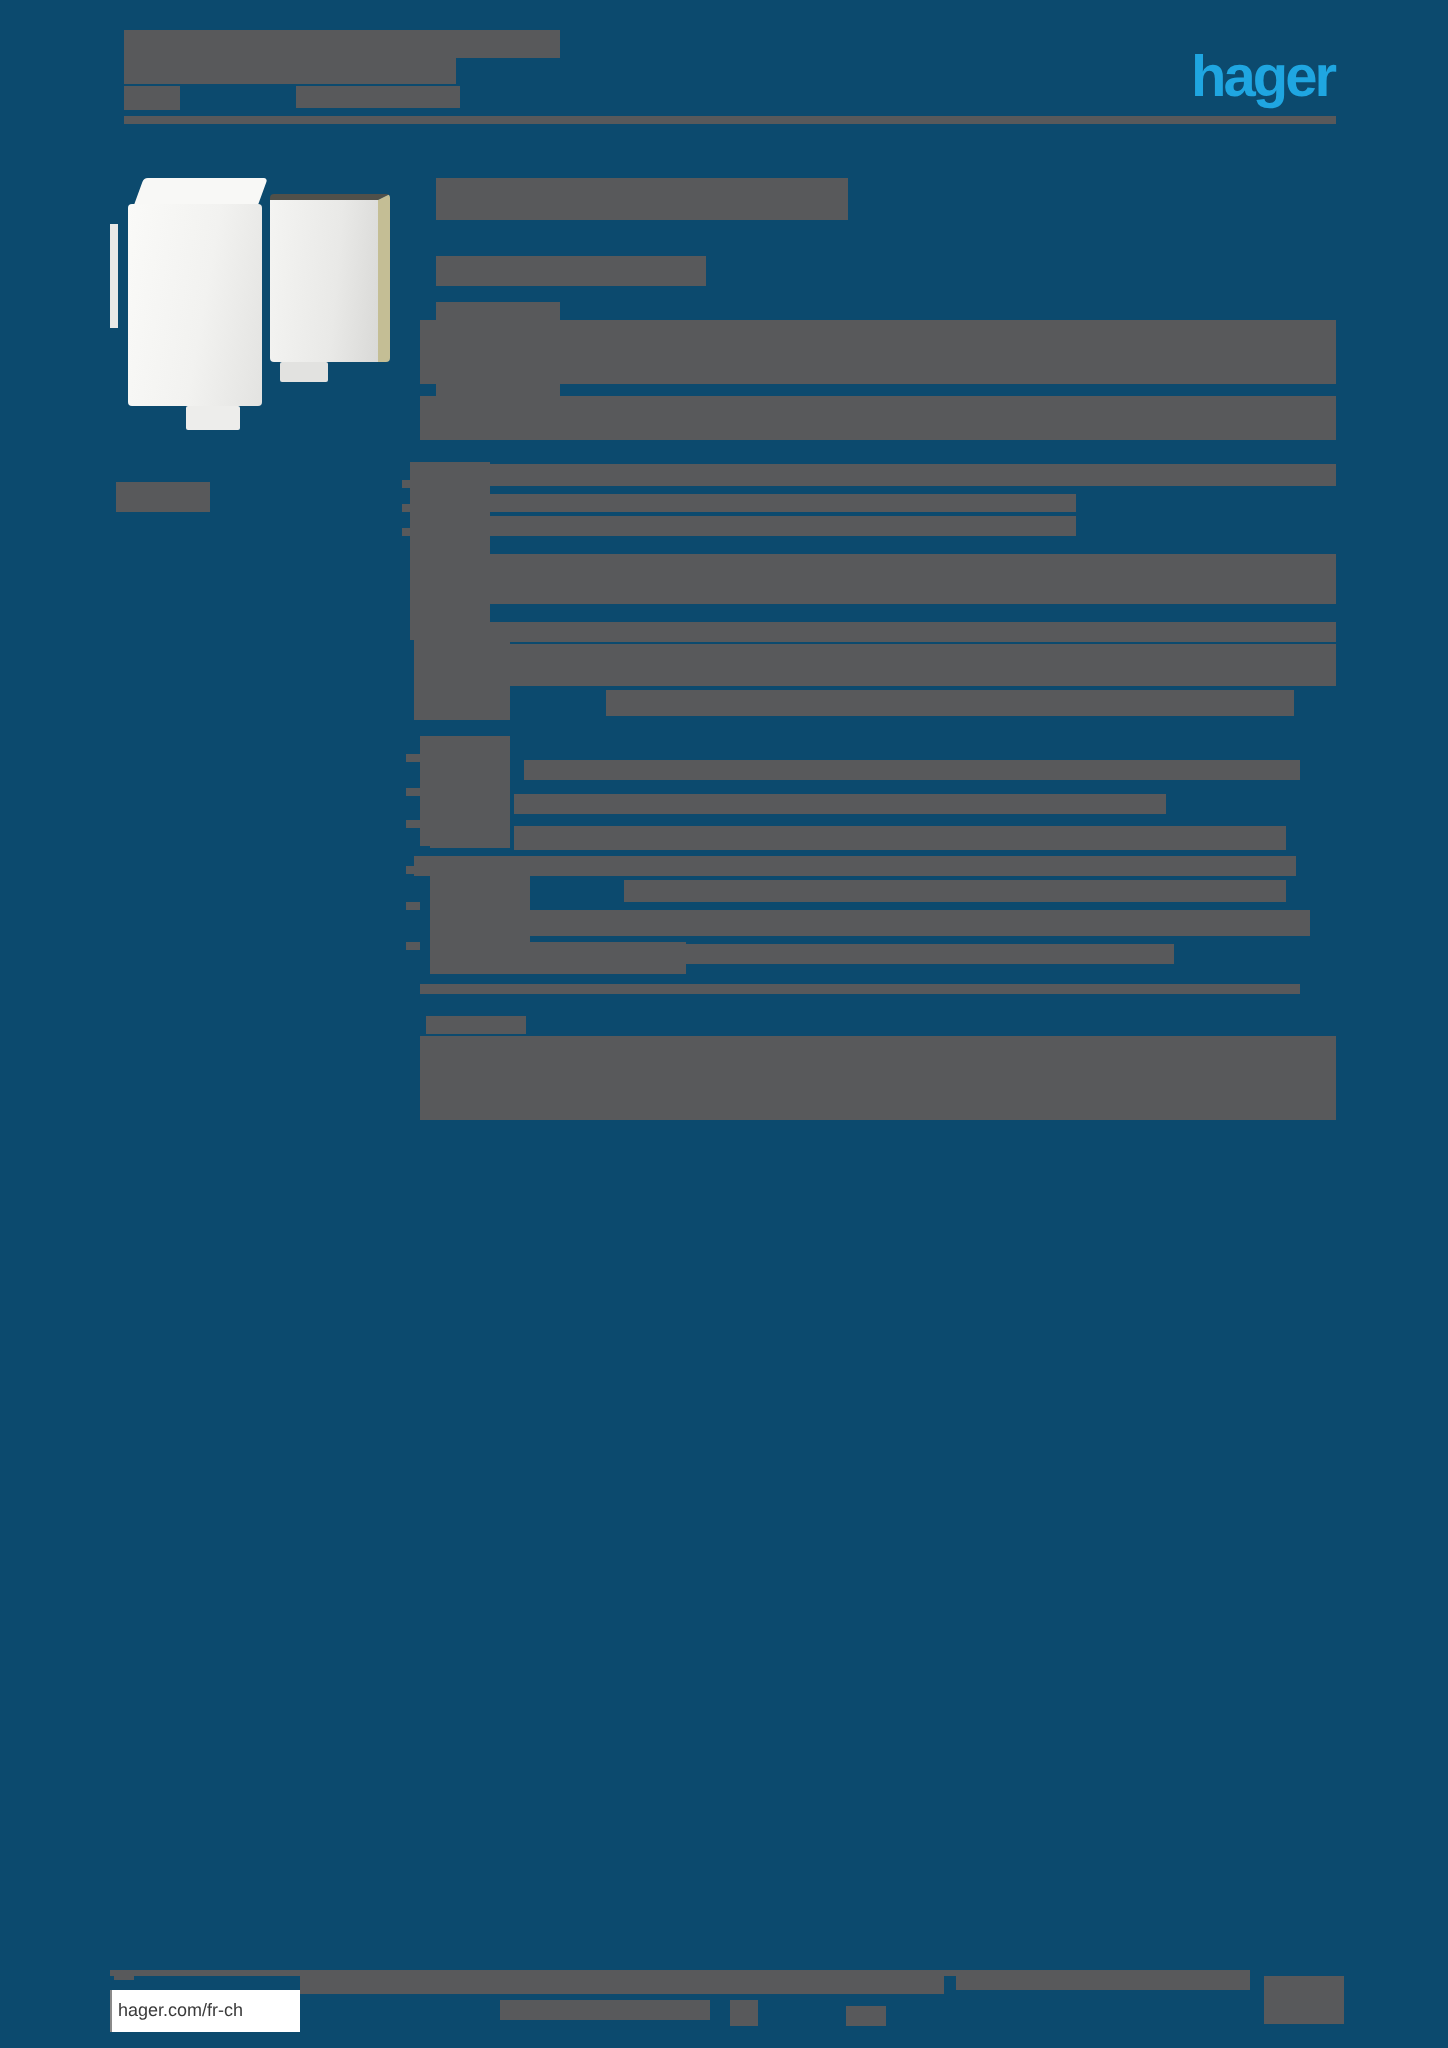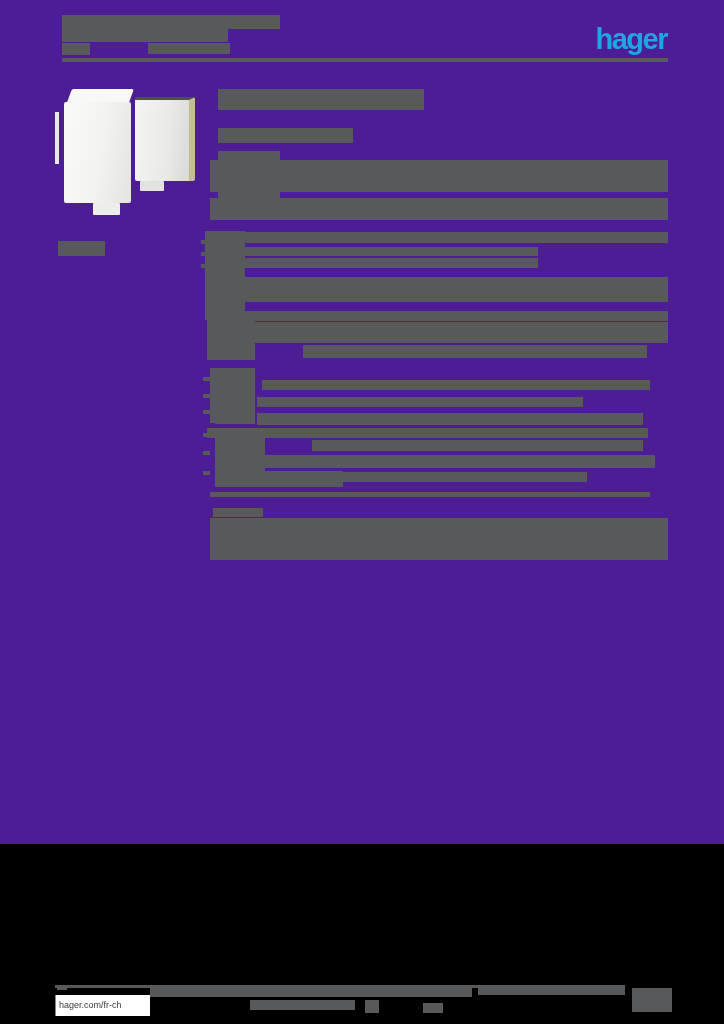--- a/index.html
+++ b/index.html
@@ -1,17 +1,17 @@
 <!DOCTYPE html>
 <html style="--bar: #58595b; --logo: #1fa6e1; --tan: #c4be95;"><head>
 <meta charset="utf-8">
 <style>
   html,body{margin:0;padding:0;background:#000;}
   body{width:724px;height:1024px;overflow:hidden;font-family:"Liberation Sans",sans-serif;}
-  .page{position:relative;width:724px;height:844px;background:#4c1d95;}
+  .page{position:relative;width:724px;height:1024px;background:#0c4a6e;}
 
   
   .bar{position:absolute;background:var(--bar,#58595b);}
 
   
   .logo{position:absolute;left:589px;top:22px;width:78px;height:34px;
         color:var(--logo,#1fa6e1);font-weight:bold;font-size:29px;line-height:34px;
         letter-spacing:-1.5px;text-align:right;}
   .rule{position:absolute;left:62px;top:58px;width:606px;height:4px;background:var(--bar,#58595b);}
 

